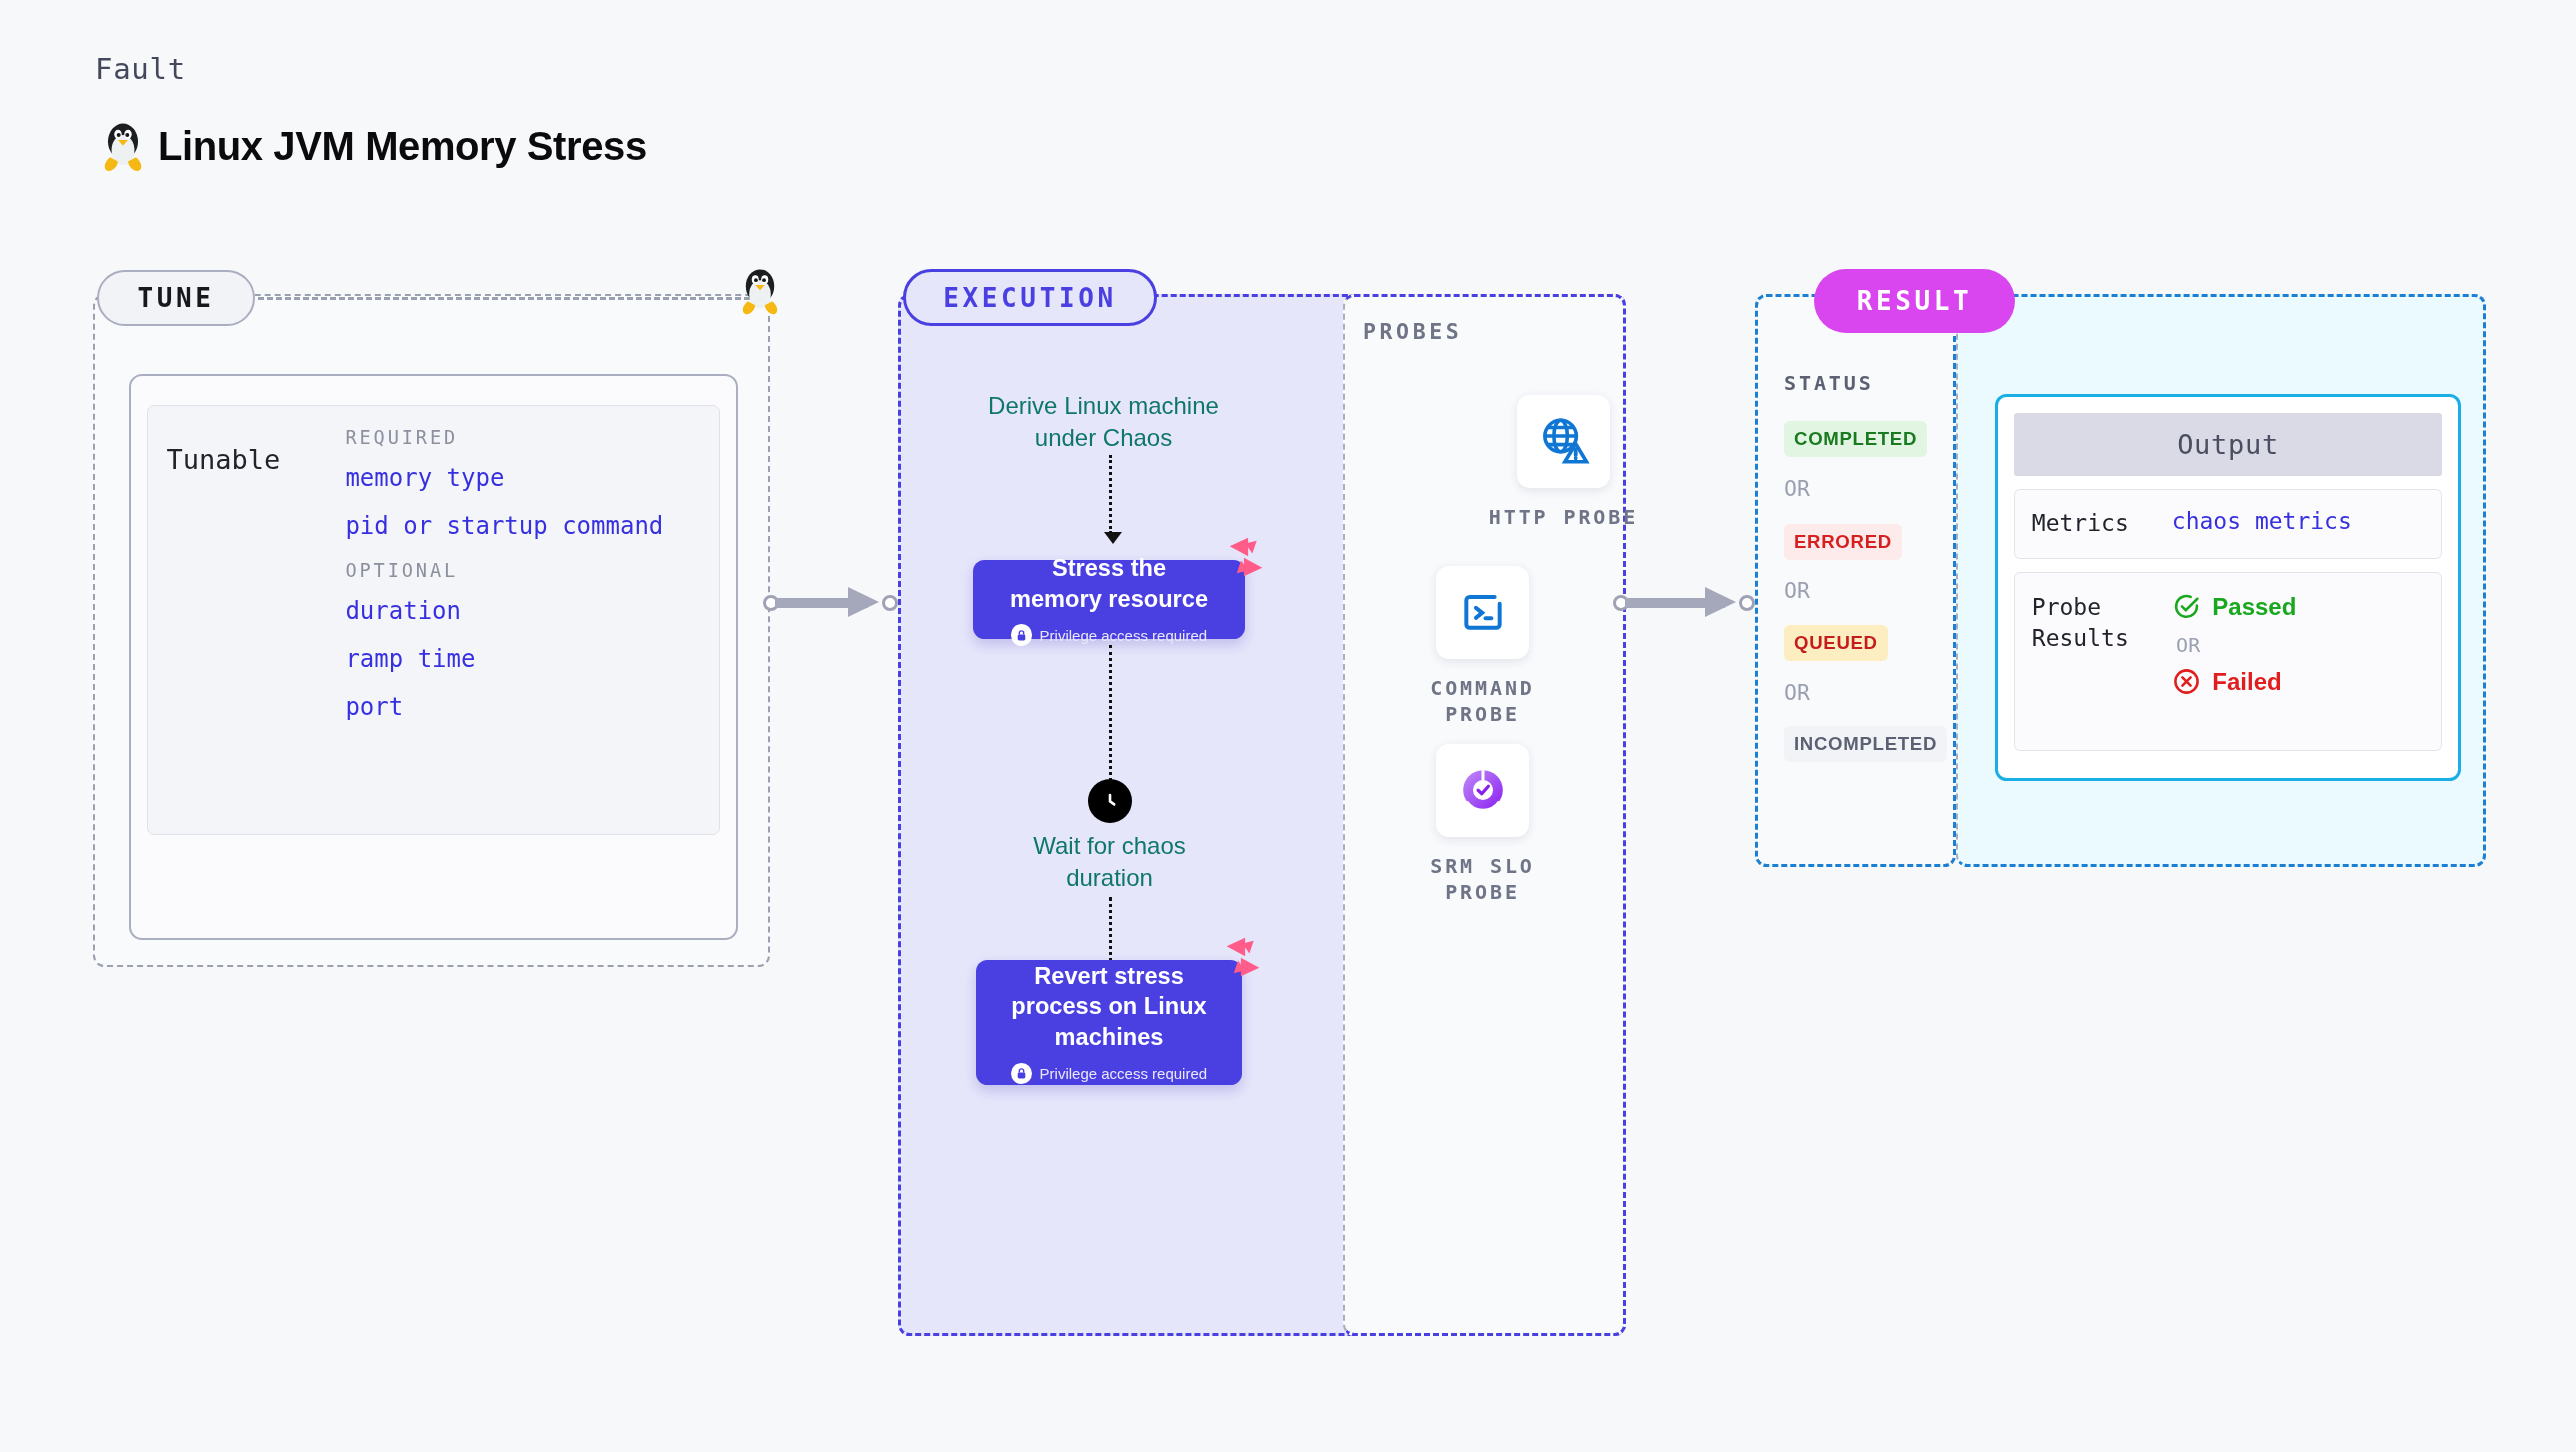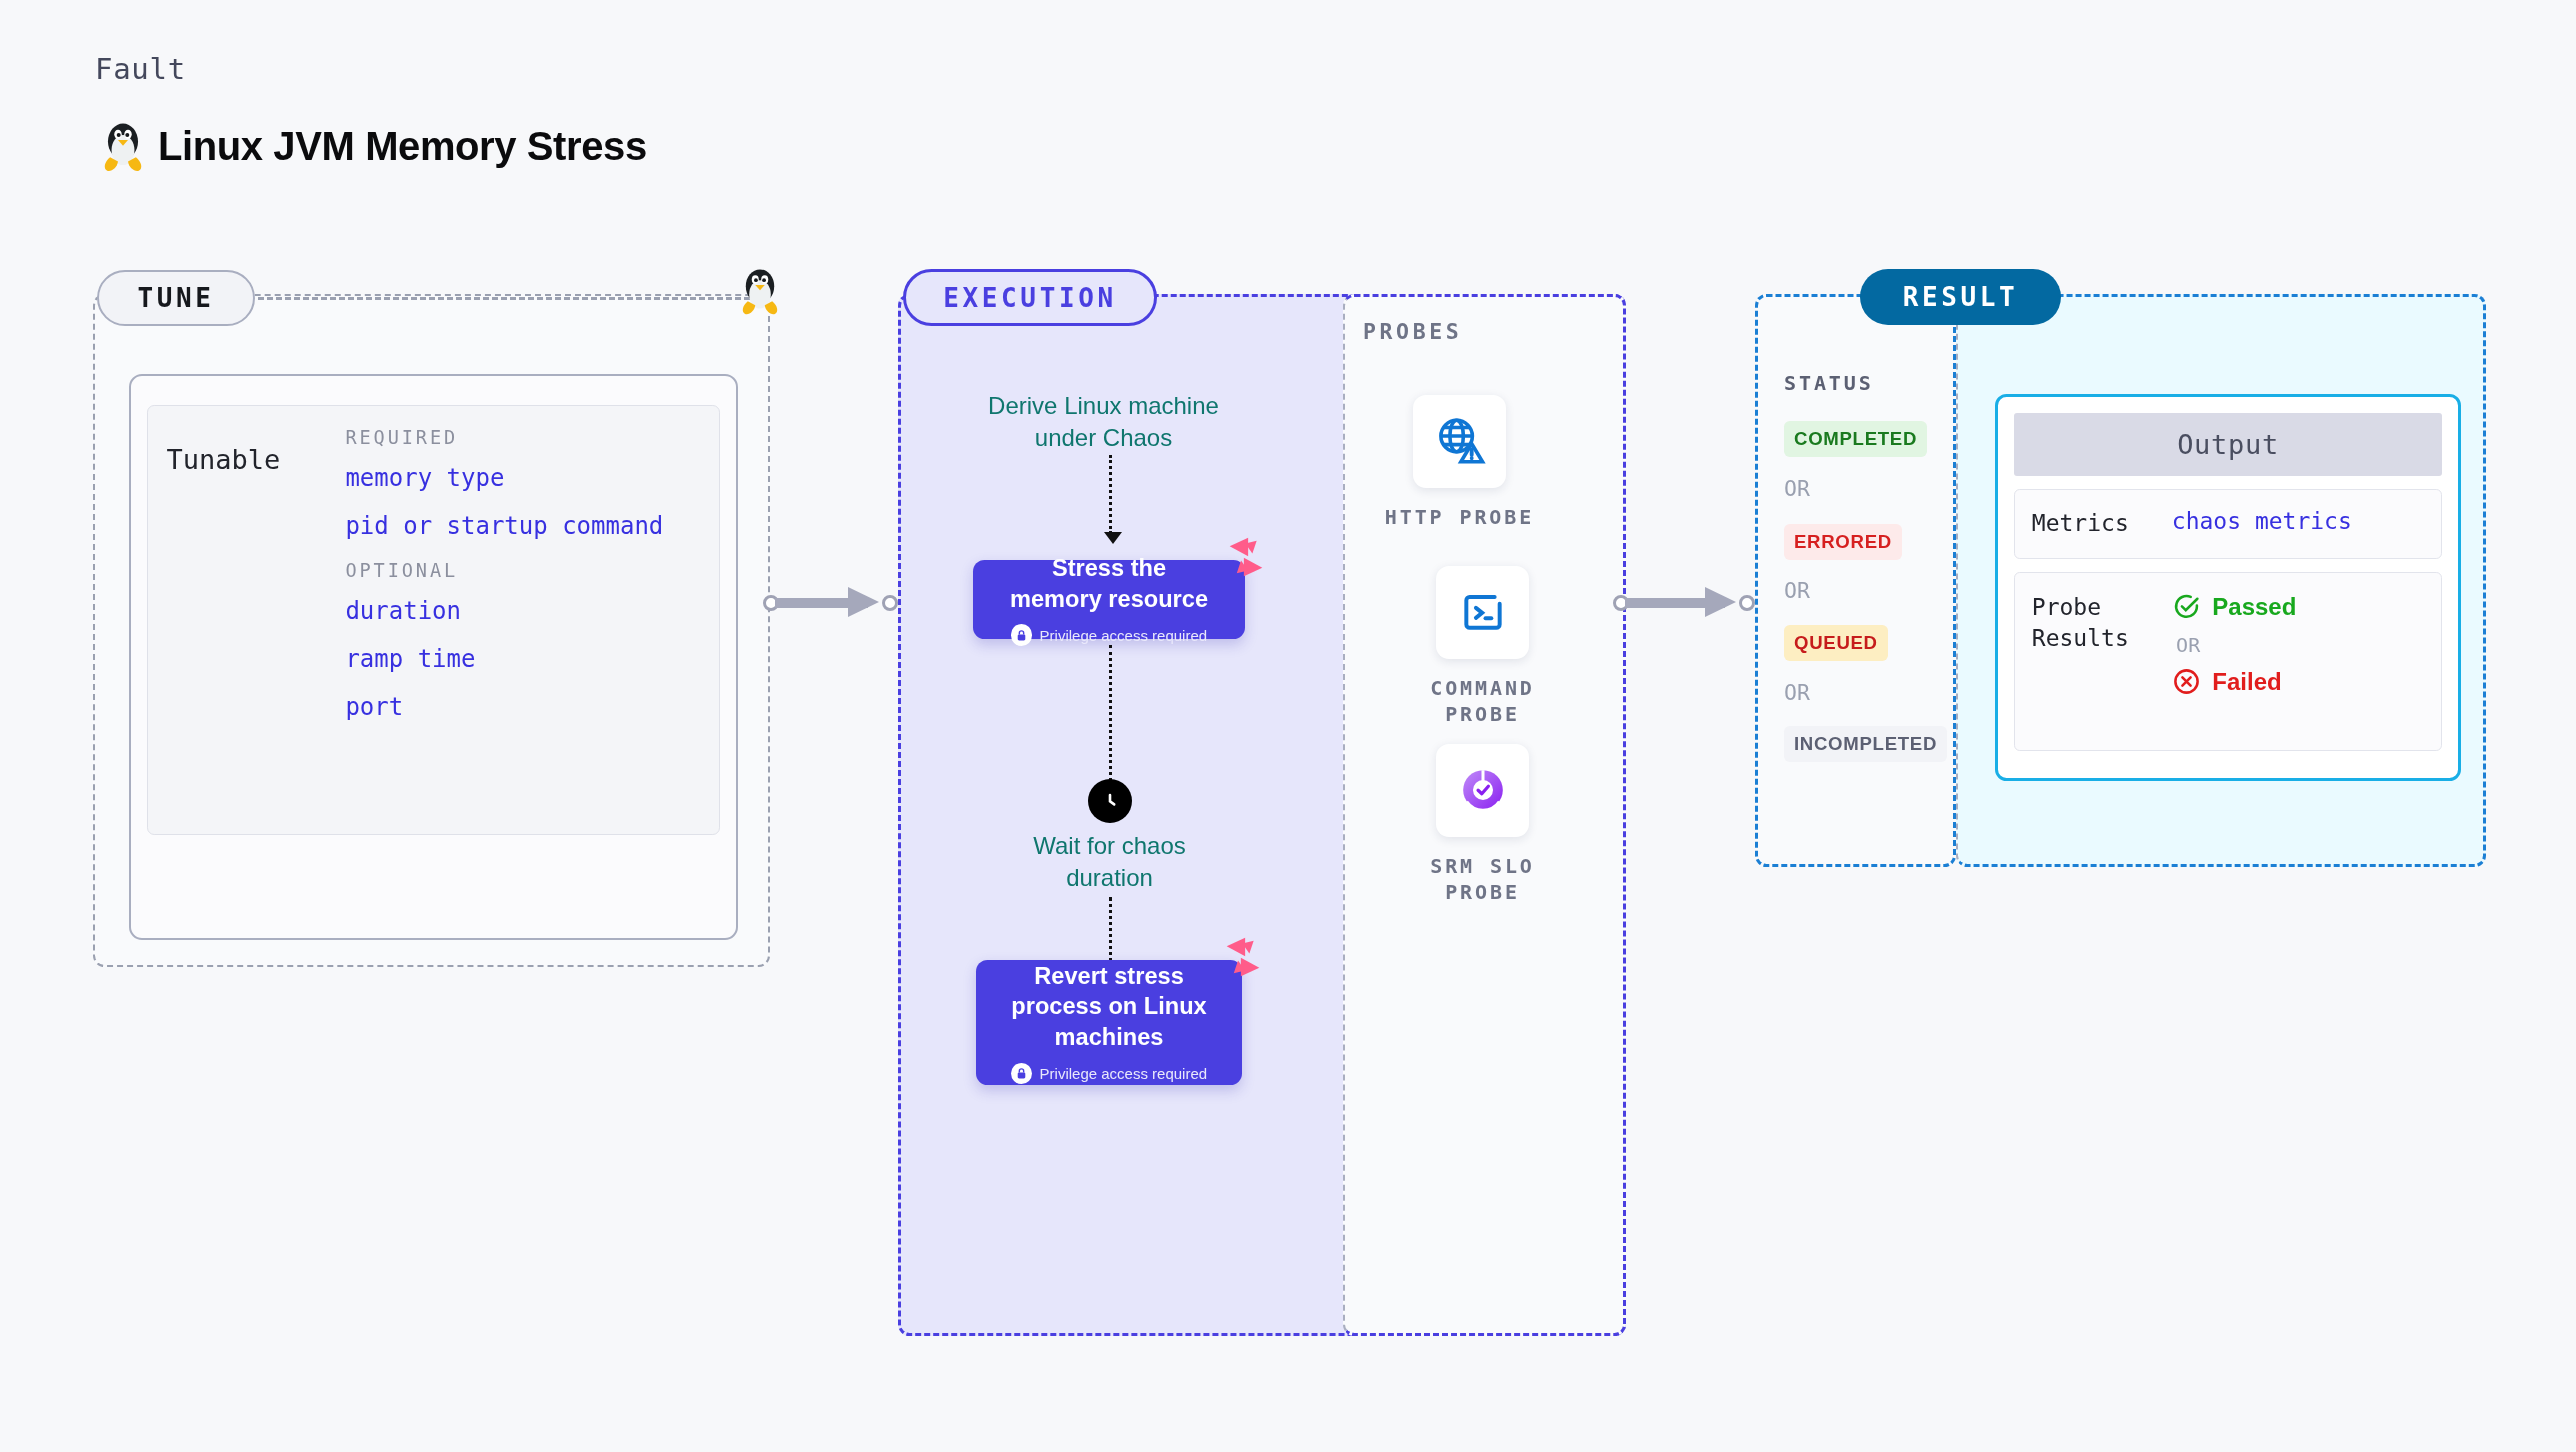--- a/index.html
+++ b/index.html
@@ -179,22 +179,22 @@
   #result-panel {
     left: 1755px; top: 294px; width: 201px; height: 573px;
     border: 3.6px dashed #1b7fd4; border-radius: 11.5px; background: #f9fafc;
   }
   #output-panel {
     left: 1956px; top: 294px; width: 530px; height: 573px;
     border: 3.6px dashed #1b7fd4; border-radius: 11.5px; background: #eafaff;
     border-left: 2.1px dashed #a9aec0;
   }
   #result-badge {
-    left: 1860px; top: 269px; width: 201px; height: 56px;
-    background: #0369a1; border: none; color: #fff;
+    left: 1814px; top: 269px; width: 201px; height: 64px;
+    background: #d946ef; border: none; color: #fff;
     font-size: 26px; z-index: 5;
   }
   .status-title {
     position: absolute; left: 1784px; top: 371px;
     font-family: "DejaVu Sans Mono", monospace; font-size: 20px;
     font-weight: bold; color: #5c6073; letter-spacing: 2.9px;
   }
   .status-chip {
     position: absolute; left: 1784px; border-radius: 5.7px;
     padding: 7.2px 10px; font-size: 18.6px; font-weight: bold;
@@ -354,21 +354,21 @@
     <span class="harness-badge">
       <svg width="44" height="42" viewBox="0 0 62 58">
         <path d="M8 14 L34 2 L34 28 Z" fill="#ff5c8a"></path>
         <path d="M54 44 L28 56 L28 30 Z" fill="#ff5c8a"></path>
         <path d="M30 10 L46 6 L40 24 Z" fill="#ff5c8a"></path>
         <path d="M24 34 L18 52 L34 48 Z" fill="#ff5c8a"></path>
       </svg>
     </span>
   </div>
 
-  <div class="probe-item" style="left:1370px; top:395px;">
+  <div class="probe-item" style="left:1474px; top:395px;">
     <div class="probe-card">
       <span>
         <svg width="54" height="54" viewBox="0 0 24 24" fill="none" stroke="#0f76d4" stroke-width="1.6">
           <circle cx="10.5" cy="9.8" r="7"></circle>
           <ellipse cx="10.5" cy="9.8" rx="3" ry="7"></ellipse>
           <path d="M3.6 9.8 H17.4 M4.6 6 H16.4 M4.6 13.6 H16.4"></path>
           <path d="M17.2 13.2 L22 21.2 H12.4 Z" fill="#fff"></path>
           <path d="M17.2 15.8 v2.4 M17.2 19.6 v0.1" stroke-linecap="round" stroke-width="1.7"></path>
         </svg>
       </span>

